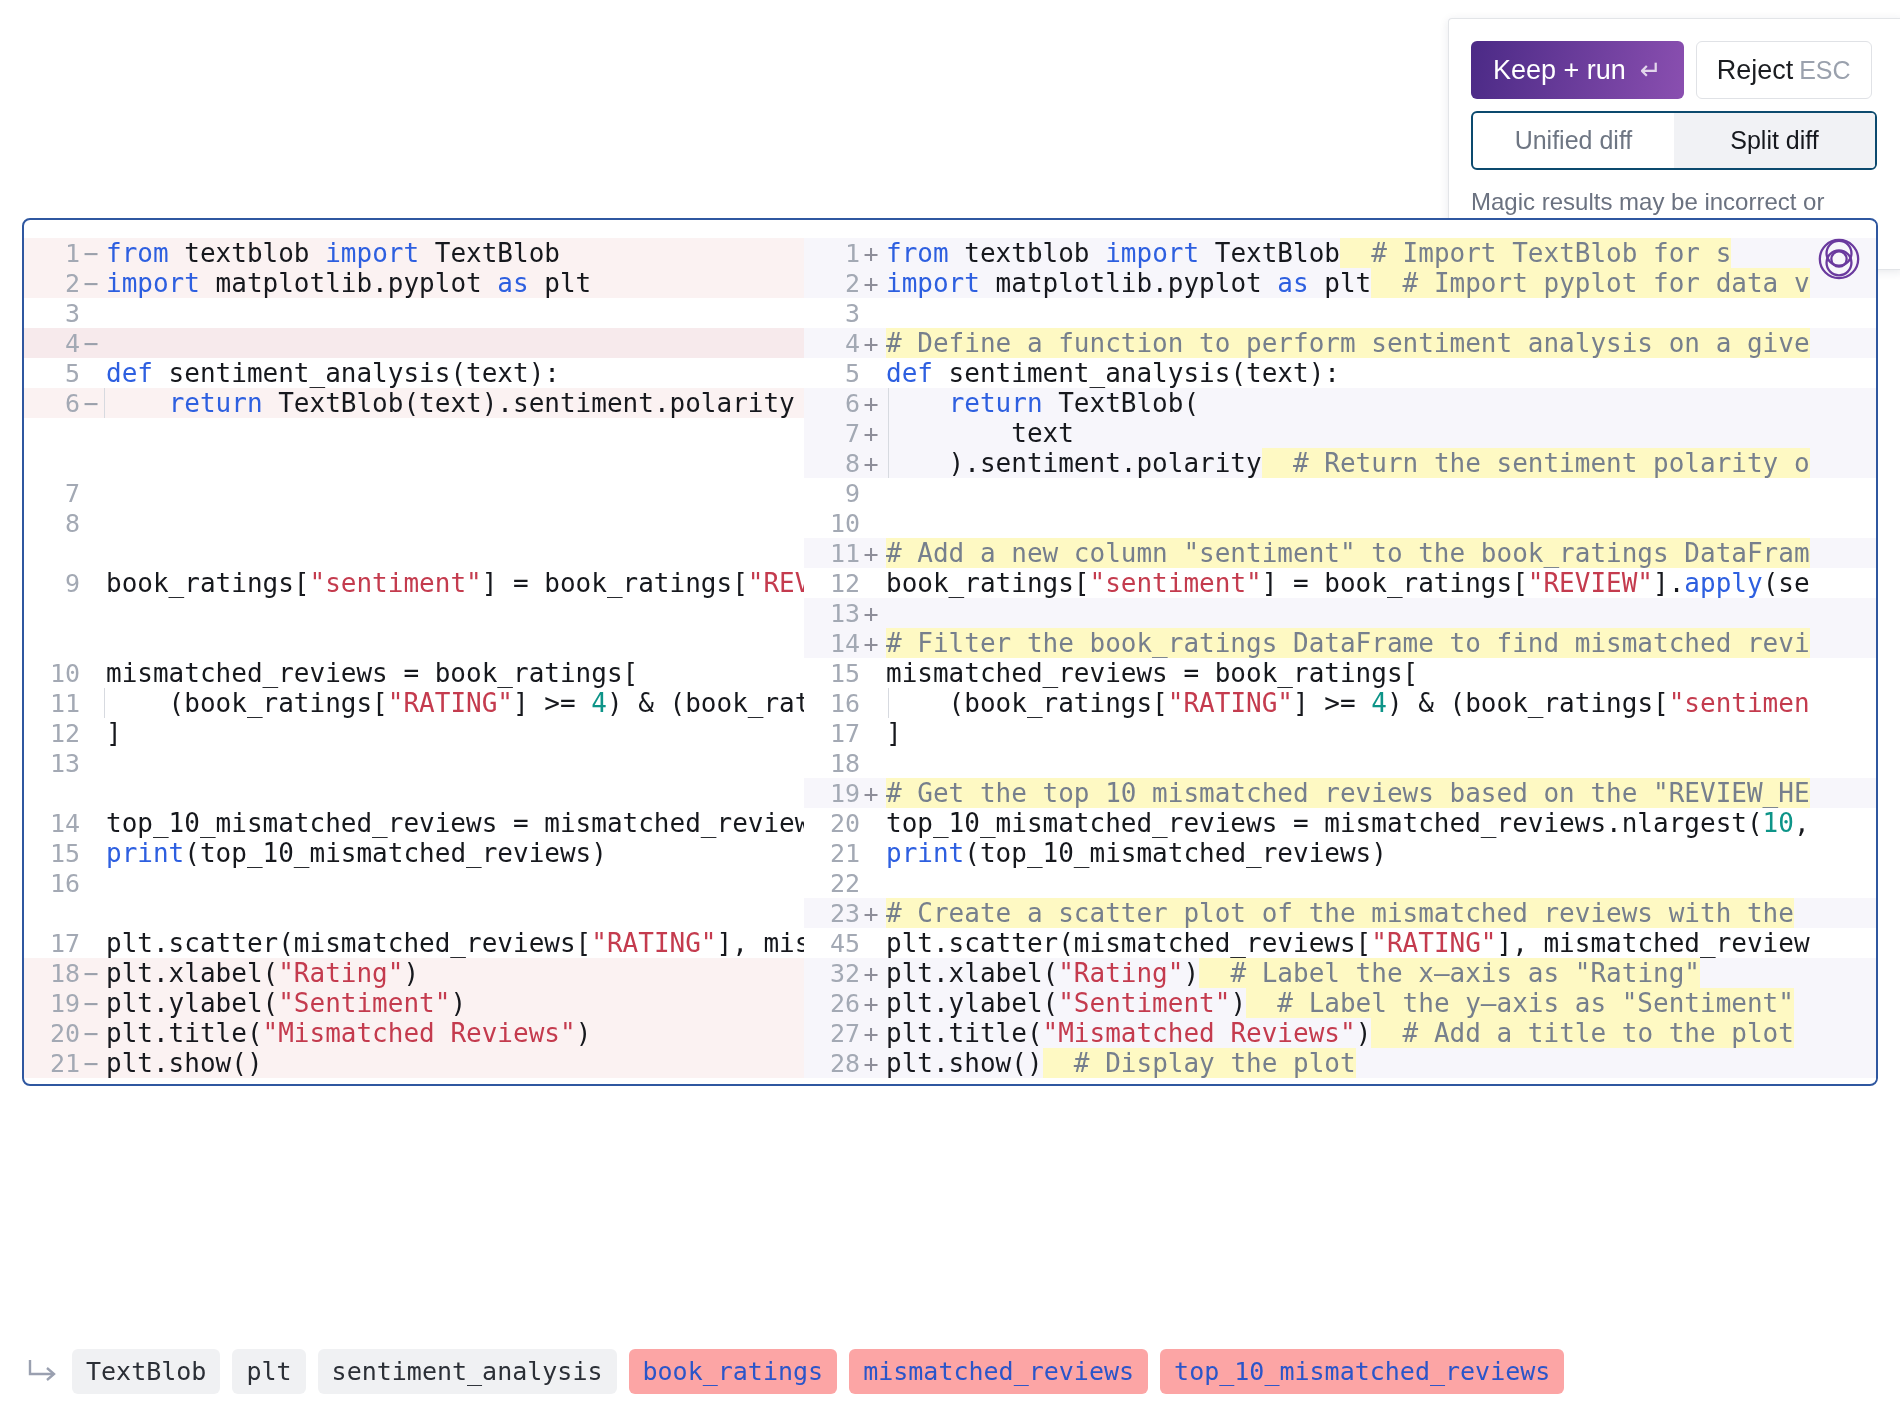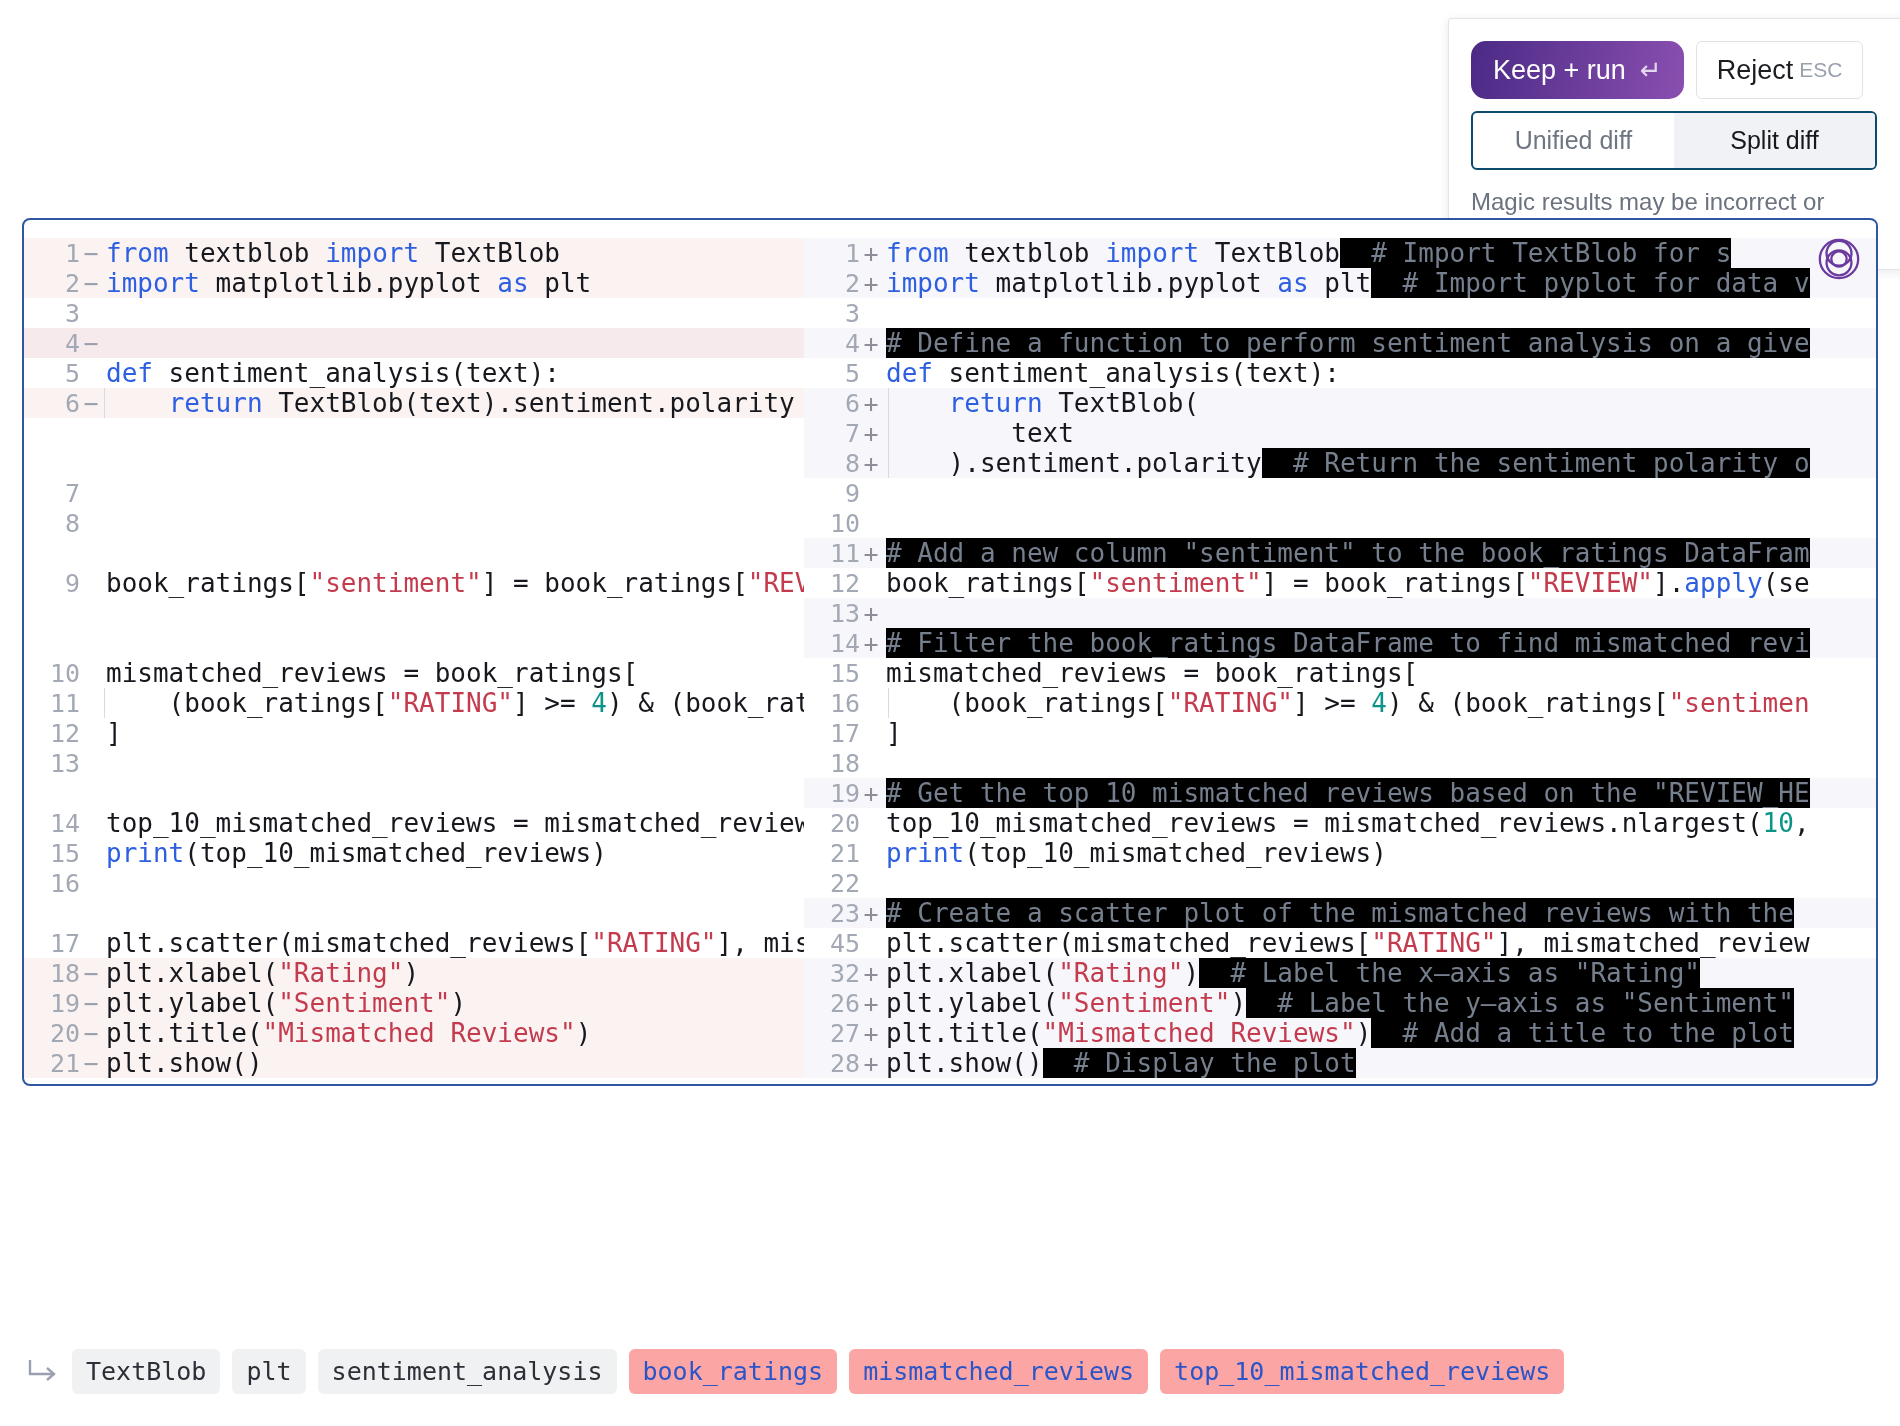--- a/index.html
+++ b/index.html
@@ -19,37 +19,37 @@
     border-right:none;
     border-radius:4px 0 0 4px;
     box-shadow:0 2px 10px rgba(30,40,70,.10);
     padding:22px 26px 20px 22px;
     box-sizing:border-box;
   }
   .mp-row1{display:flex; gap:12px; align-items:stretch;}
   .keep-run{
     background:linear-gradient(100deg,#4b2a86 0%,#8a4fb0 100%);
     color:#ffffff;
-    border:none;border-radius:15px;
+    border:none;border-radius:6px;
     font-size:27px;
     padding:0 22px;height:58px;
     display:flex;align-items:center;gap:14px;
     cursor:pointer;
     font-family:"Liberation Sans", sans-serif;
   }
   .keep-run .ret{font-size:26px;opacity:.78;}
   .reject{
     background:#ffffff;color:#1b1d21;
     border:1px solid #e0e2e6;border-radius:6px;
     font-size:27px;height:58px;padding:0 20px;
     display:flex;align-items:center;gap:6px;
     cursor:pointer;
     font-family:"Liberation Sans", sans-serif;
   }
-  .reject .esc{font-size:21px;color:#9aa1ad;}
+  .reject .esc{font-size:25px;color:#9aa1ad;}
   .segmented{
     margin-top:12px;
     border:2px solid #0c4a6e;border-radius:6px;
     display:flex;height:55px;overflow:hidden;background:#fff;
   }
   .seg{
     flex:1;display:flex;align-items:center;justify-content:center;
     font-size:25px;color:#6e7683;cursor:pointer;
     font-family:"Liberation Sans", sans-serif;
   }
@@ -113,21 +113,21 @@
     position:absolute;left:80px;top:0;bottom:0;width:1px;background:#d7dae0;
   }
   .side-right .iguide{left:84px;}
 
   
   .kw{color:#2d5fe0;}
   .bi{color:#2d5fe0;}
   .str{color:#c43b4e;}
   .num{color:#0d9488;}
   .cmt{color:#767f8d;}
-  .hl{background:#000000;}
+  .hl{background:#fef9c3;}
 
   
   .magic-badge{
     position:absolute;right:14px;top:16px;width:46px;height:46px;
     z-index:5;
   }
 
   
   .right-fade{
     position:absolute;right:0;top:0;bottom:0;width:2px;background:#ffffff;

